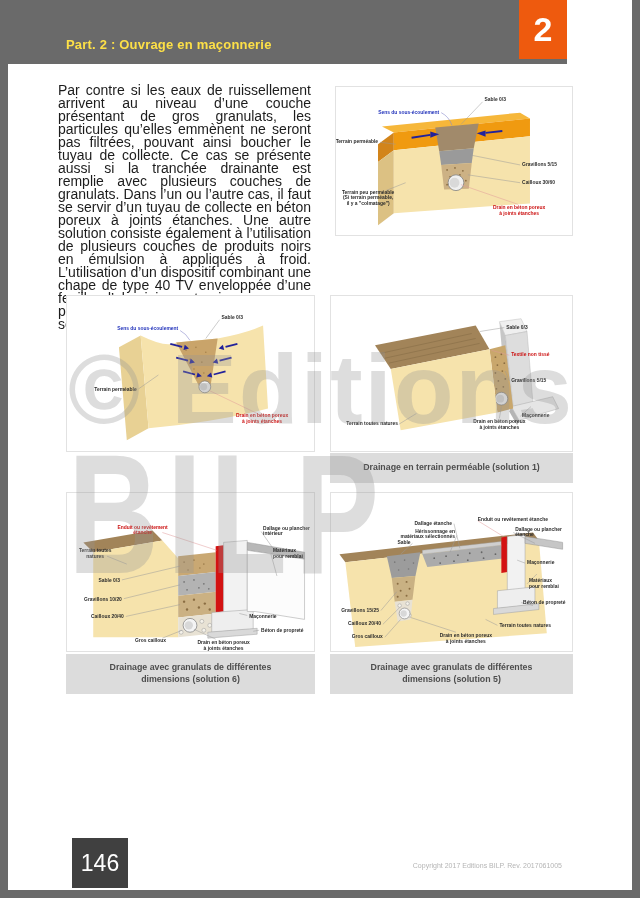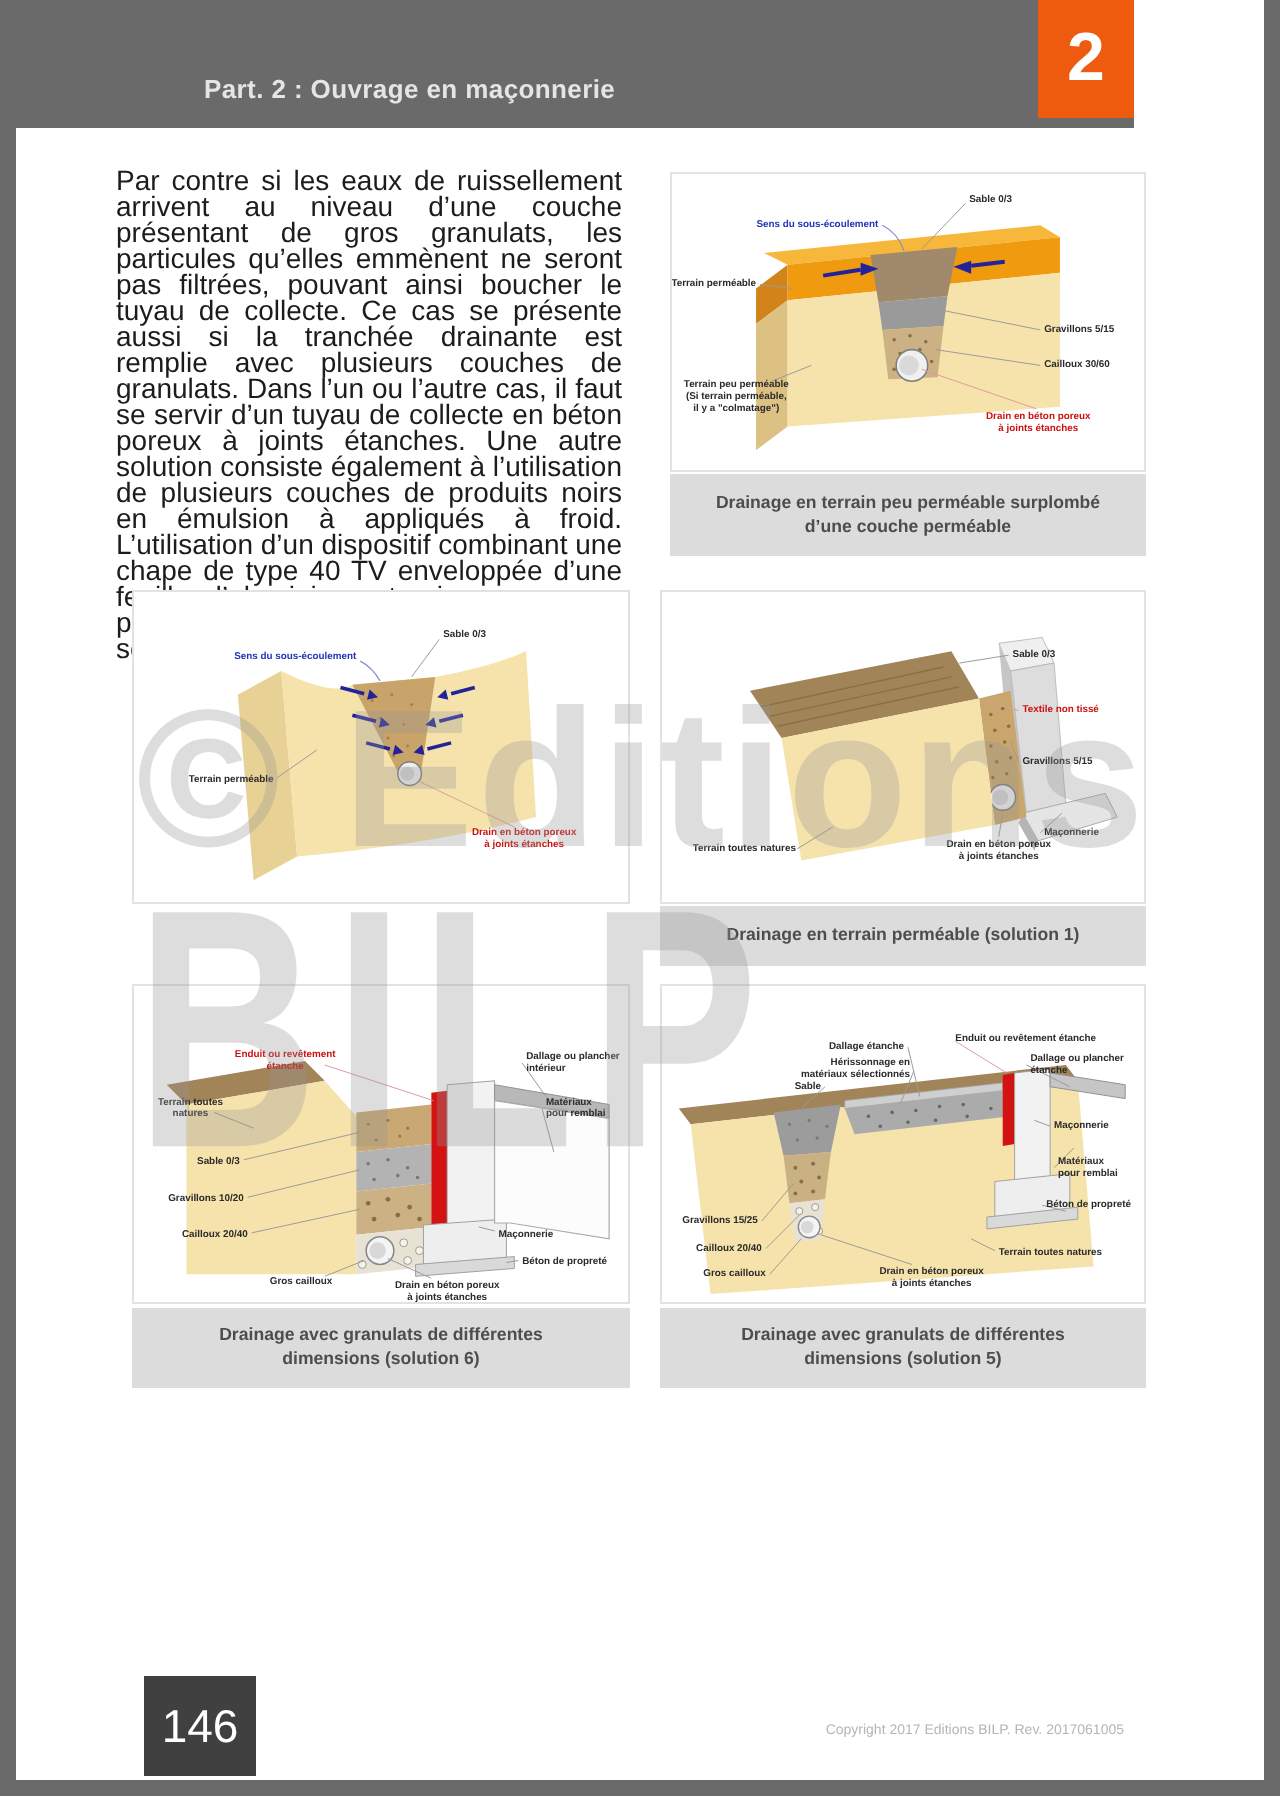--- a/index.html
+++ b/index.html
@@ -6,21 +6,21 @@
   html,body { width:640px; height:898px; }
   body { font-family:"Liberation Sans", sans-serif; background:#ffffff; }
   .page { position:relative; width:640px; height:898px; overflow:hidden; background:#ffffff; }
 
   
   .frame-left  { position:absolute; left:0; top:0; width:8px; height:898px; background:#6a6a6a; }
   .frame-right { position:absolute; right:0; top:0; width:8px; height:898px; background:#6a6a6a; }
   .frame-bottom{ position:absolute; left:0; bottom:0; width:640px; height:8px; background:#6a6a6a; }
 
   .header-band { position:absolute; left:0; top:0; width:567px; height:64px; background:#6a6a6a; }
-  .header-title { position:absolute; left:66px; top:37px; color:#e5e5e5; font-size:13px; font-weight:bold; letter-spacing:0.2px;margin-left:36px; }
+  .header-title { position:absolute; left:66px; top:37px; color:#fde047; font-size:13px; font-weight:bold; letter-spacing:0.2px; }
   .chapter-badge { position:absolute; left:519px; top:0; width:48px; height:59px; background:#ee5a0e;
                    display:flex; align-items:center; justify-content:center; }
   .chapter-badge span { color:#ffffff; font-size:34px; font-weight:bold; }
 
   .body-text { position:absolute; left:58px; top:84px; width:253px; font-size:14px; line-height:13px;
                color:#1c1c1c; text-align:justify; }
 
   .figure-box { position:absolute; background:#ffffff; border:1px solid #e2e2e2; overflow:hidden; }
   .figure-box svg { display:block; width:100%; height:100%; }
 
@@ -101,23 +101,20 @@
       <text class="lbl" x="150" y="14">Sable 0/3</text>
       <text class="lbl" x="42" y="57" text-anchor="end">Terrain perméable</text>
       <text class="lbl" x="188" y="80">Gravillons 5/15</text>
       <text class="lbl" x="188" y="98">Cailloux 30/60</text>
       <text class="lbl" x="32" y="108" text-anchor="middle">Terrain peu perméable</text>
       <text class="lbl" x="32" y="114" text-anchor="middle">(Si terrain perméable,</text>
       <text class="lbl" x="32" y="120" text-anchor="middle">il y a "colmatage")</text>
       <text class="lbl lbl-red" x="185" y="124" text-anchor="middle">Drain en béton poreux</text>
       <text class="lbl lbl-red" x="185" y="130" text-anchor="middle">à joints étanches</text>
     </svg>
-  </div>
-  <div class="caption cap-narrow" style="left:335px; top:237px; width:238px; height:41px">
-    <span>Drainage en terrain peu perméable surplombé d’une couche perméable</span>
   </div>
 
   <div class="figure-box" style="left:66px; top:295px; width:249px; height:157px">
     <svg viewBox="0 0 249 157">
       <g>
         <polygon points="52,52 74,40 82,134 60,146" fill="#e8d194"></polygon>
         <path d="M74,40 Q100,53 110,47 L152,43 Q180,38 198,30 L203,114 Q150,128 82,134 Z" fill="#f6e3ac"></path>
       </g>
       <g>
         <polygon points="110,47 152,43 145,90 133,91" fill="#c9a46a"></polygon>

